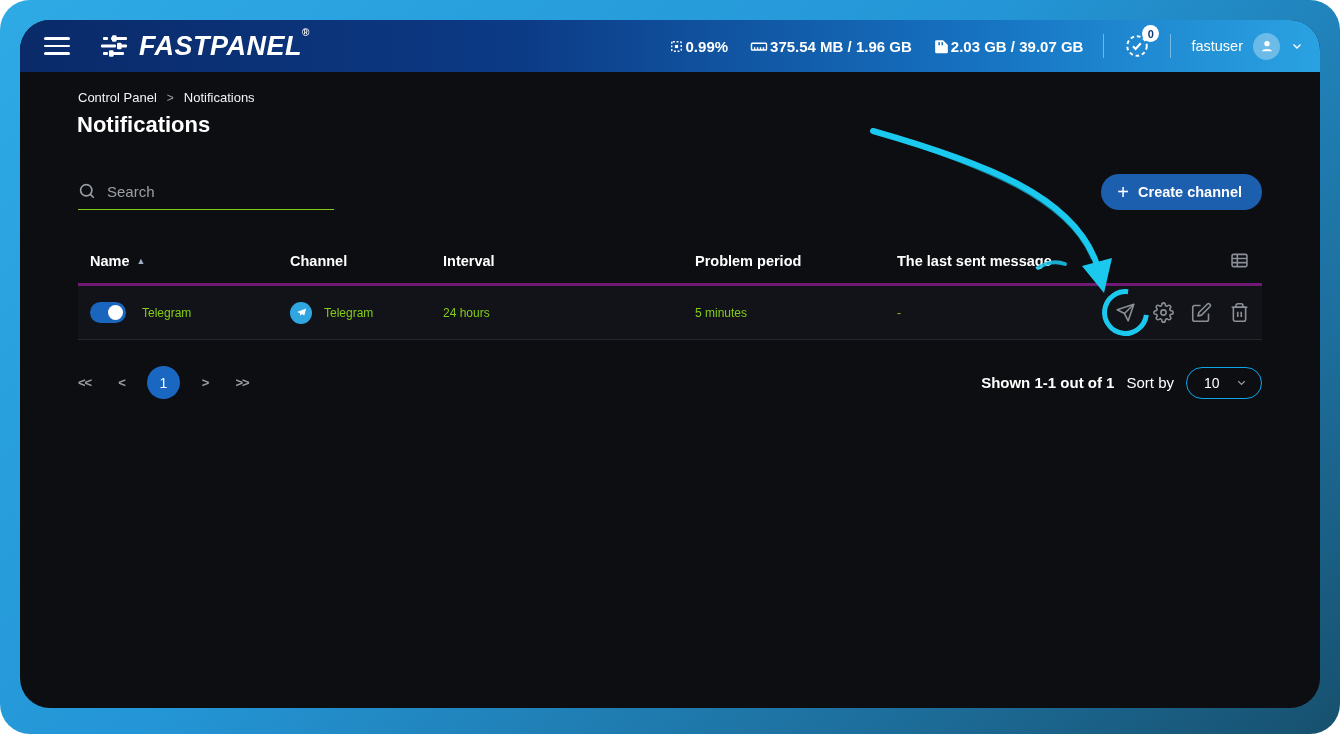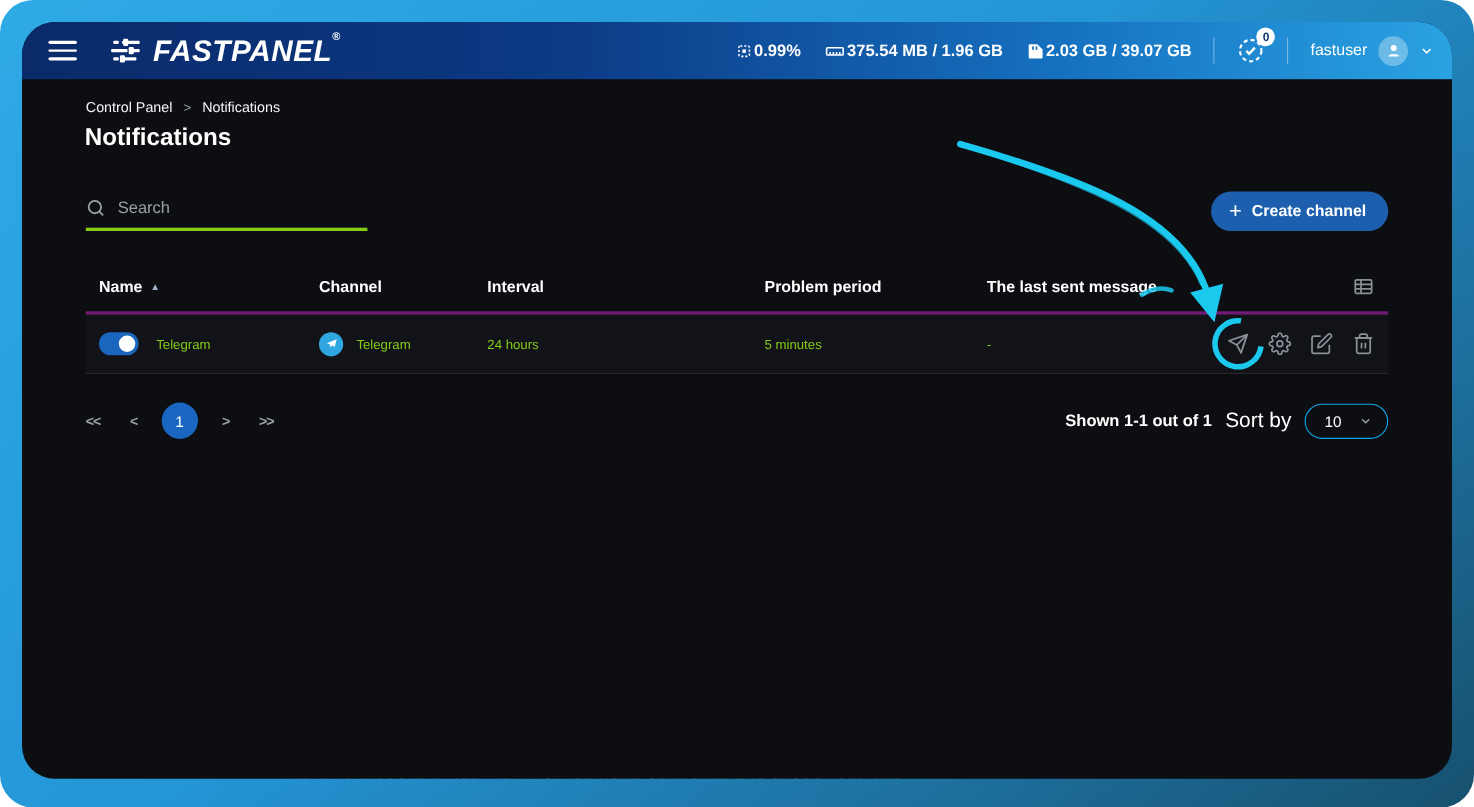--- a/index.html
+++ b/index.html
@@ -36,21 +36,21 @@
 
   
   .breadcrumb { margin:18px 0 0 58px; font-size:13px; display:flex; gap:10px; align-items:center; color:#f1f3f4; }
   .breadcrumb .sep { color:#9aa0a6; font-size:12px; }
   .breadcrumb .bc-link { cursor:pointer; }
   .page-title { margin:7px 0 0 57px; font-size:22px; font-weight:700; color:#fff; }
 
   
   .toolbar { margin:36px 58px 0 58px; display:flex; align-items:flex-end; }
   .search { width:256px; display:flex; align-items:center; gap:11px; padding:0 0 9px 0;
-    border-bottom:3px solid #84cc16; }
+    border-bottom:1px solid #84cc16; }
   .search input { flex:1; background:transparent; border:none; outline:none; color:#e8eaed;
     font-size:15px; font-family:"Liberation Sans", sans-serif; }
   .search input::placeholder { color:#9aa0a6; }
   .btn-create { margin-left:auto; height:36px; padding:0 20px 0 16px; border:none; border-radius:18px;
     background:#1c5fae; color:#fff; font-size:14.5px; font-weight:700; display:flex; align-items:center;
     gap:9px; cursor:pointer; font-family:"Liberation Sans", sans-serif; }
   .btn-create .plus { font-size:20px; font-weight:400; line-height:1; }
 
   
   .table { margin:32px 58px 0 58px;text-align:center; }
@@ -84,21 +84,21 @@
   .pagerow { margin:26px 58px 0 58px; display:flex; align-items:center; }
   .pg { color:#9aa0a6; font-size:13px; font-weight:700; letter-spacing:-1px; cursor:pointer;
     background:none; border:none; padding:0; font-family:"Liberation Sans", sans-serif; }
   .pg + .pg { margin-left:27px; }
   .pg-current { margin-left:22px; width:33px; height:33px; border-radius:50%; background:#1967c0;
     color:#fff; font-size:14px; font-weight:400; letter-spacing:0; display:flex; align-items:center;
     justify-content:center; border:none; cursor:pointer; }
   .pg-current + .pg { margin-left:22px; }
   .pager-right { margin-left:auto; display:flex; align-items:center; gap:12px; }
   .shown { color:#fff; font-size:15px; font-weight:700; }
-  .sortby-label { color:#fff; font-size:19px; font-weight:400; }
+  .sortby-label { color:#fff; font-size:15px; font-weight:400; }
   .per-page { width:76px; height:32px; border:1px solid #0ea5e9; border-radius:16px; background:transparent;
     color:#fff; font-size:14px; display:flex; align-items:center; justify-content:space-between;
     padding:0 13px 0 17px; cursor:pointer; }
   .per-page .chev { color:#9aa0a6; }
 
   
   .footer-clip { position:absolute; left:244px; bottom:-10px; width:560px; font-size:11px; font-weight:700;
     letter-spacing:1.6px; color:#6f747c; text-transform:uppercase; white-space:nowrap; overflow:hidden; }
 
   

